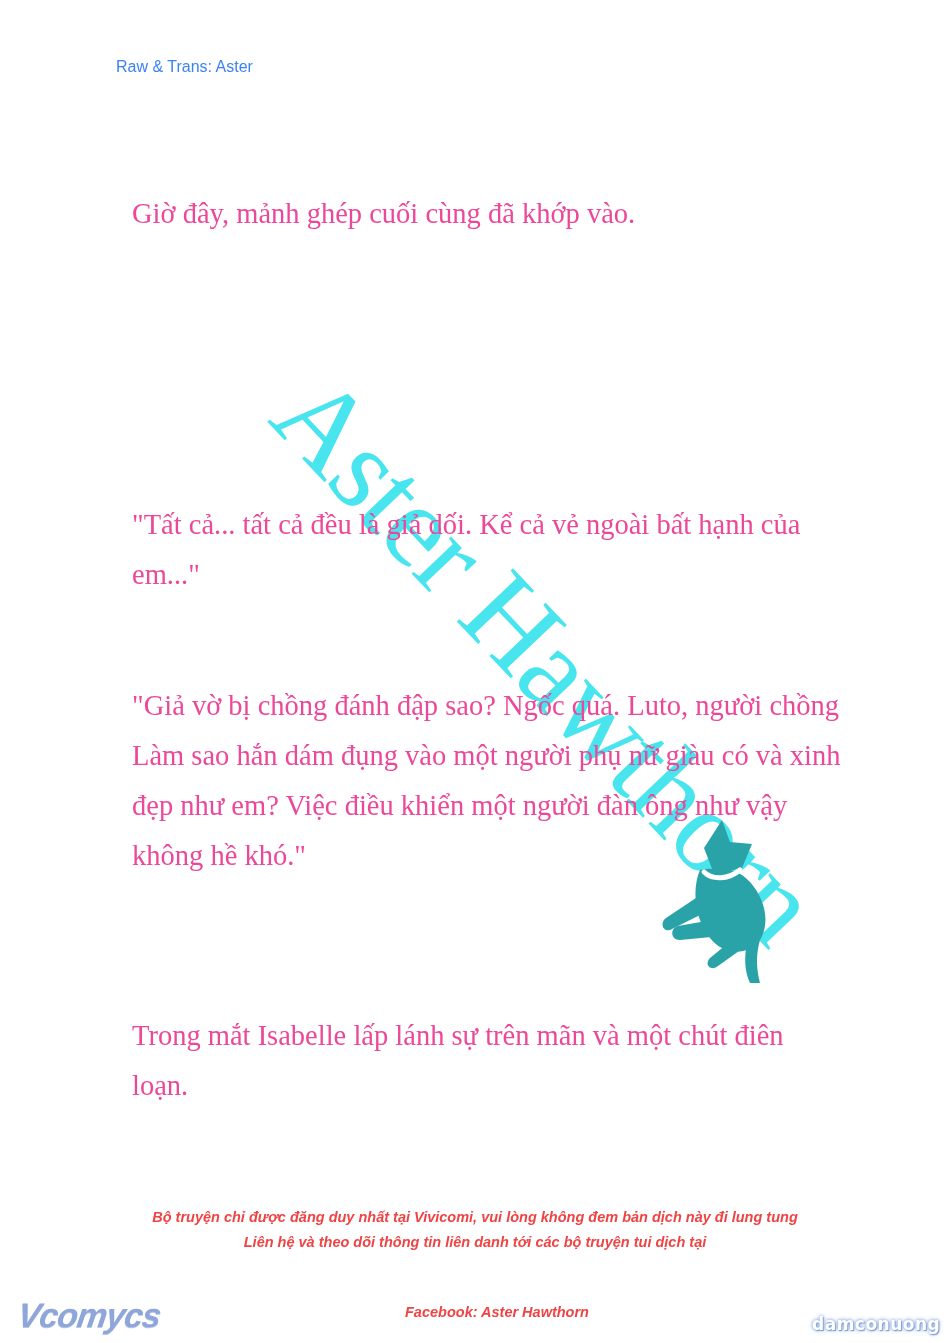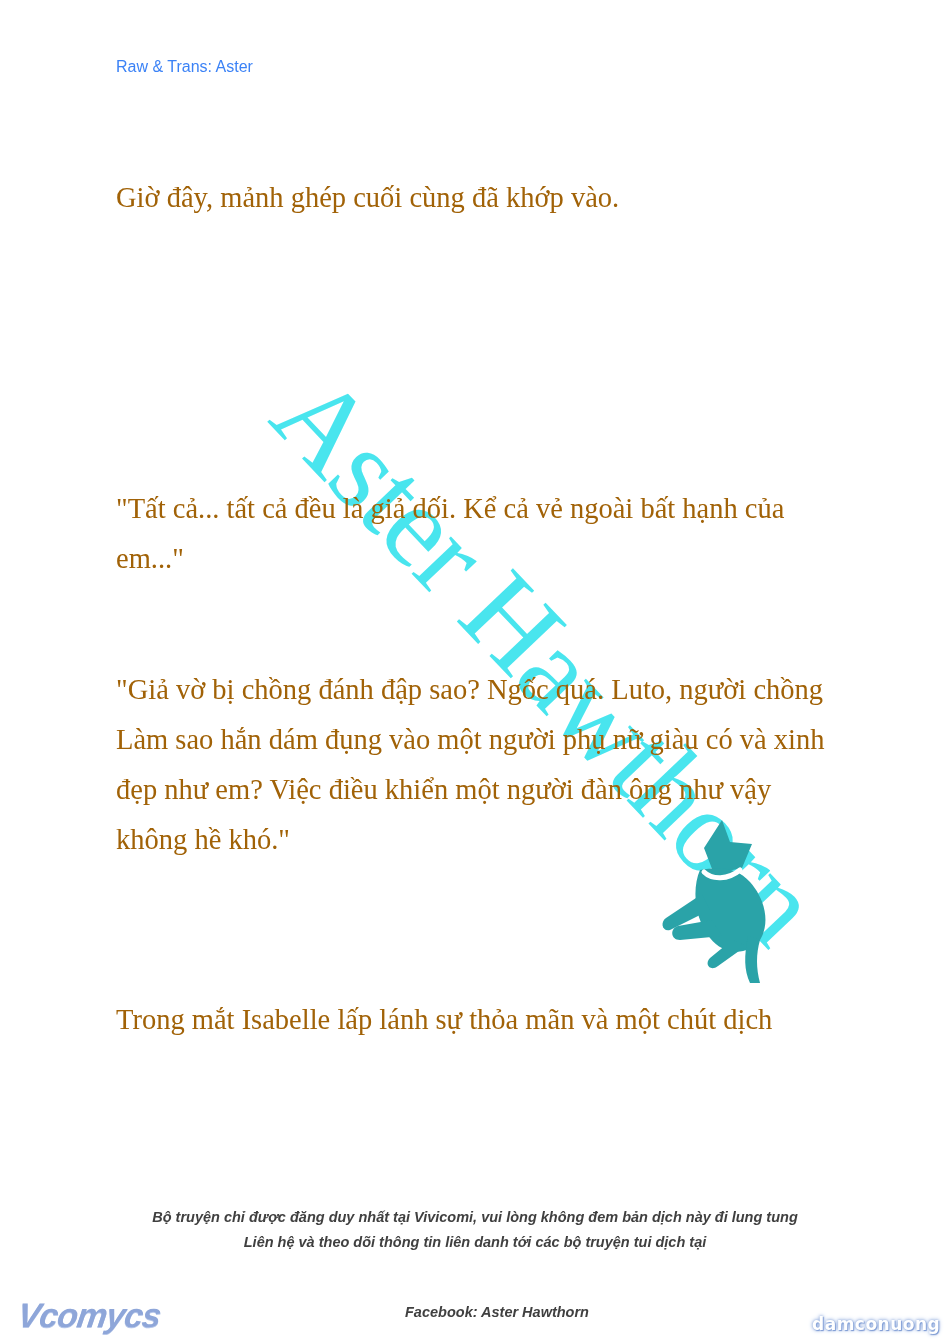--- a/index.html
+++ b/index.html
@@ -22,22 +22,22 @@
       color: #3b82f6;
       white-space: nowrap;
     }
     .para {
       position: absolute;
       left: 116px;
       width: 730px;
       font-family: "Liberation Serif", serif;
       font-size: 28.5px;
       line-height: 50px;
-      color: #a16207;
-      margin: 0;
+      color: #ec4899;
+      margin: 16px;
     }
     .para .line {
       display: block;
       white-space: nowrap;
     }
     .watermark {
       position: absolute;
       left: 120px;
       top: 560px;
       font-family: "Liberation Serif", serif;
@@ -64,21 +64,21 @@
     }
     .footer-note {
       position: absolute;
       left: 0;
       width: 950px;
       text-align: center;
       font-family: "Liberation Sans", sans-serif;
       font-style: italic;
       font-weight: bold;
       font-size: 14.5px;
-      color: #404040;
+      color: #ef4444;
       white-space: nowrap;
       z-index: 2;
     }
     .logo-vcomycs {
       position: absolute;
       left: 18px;
       top: 1296px;
       font-family: "Liberation Sans", sans-serif;
       font-style: italic;
       font-weight: bold;
@@ -140,21 +140,22 @@
   </p>
 
   <p class="para" style="top:665px;">
     <span class="line">"Giả vờ bị chồng đánh đập sao? Ngốc quá. Luto, người chồng</span>
     <span class="line">Làm sao hắn dám đụng vào một người phụ nữ giàu có và xinh</span>
     <span class="line">đẹp như em? Việc điều khiển một người đàn ông như vậy</span>
     <span class="line">không hề khó."</span>
   </p>
 
   <p class="para" style="top:995px;">
-    <span class="line">Trong mắt Isabelle lấp lánh sự thỏa mãn và một chút dịch</span>
+    <span class="line">Trong mắt Isabelle lấp lánh sự trên mãn và một chút điên</span>
+    <span class="line">loạn.</span>
   </p>
 
   <div class="footer-note" style="top:1209px;">Bộ truyện chỉ được đăng duy nhất tại Vivicomi, vui lòng không đem bản dịch này đi lung tung</div>
   <div class="footer-note" style="top:1234px;">Liên hệ và theo dõi thông tin liên danh tới các bộ truyện tui dịch tại</div>
   <div class="footer-note" style="top:1304px;padding-left:22px;">Facebook: Aster Hawthorn</div>
 
   <div class="logo-vcomycs">Vcomycs</div>
   <div class="logo-damconuong">damconuong</div>
 </div>
 

